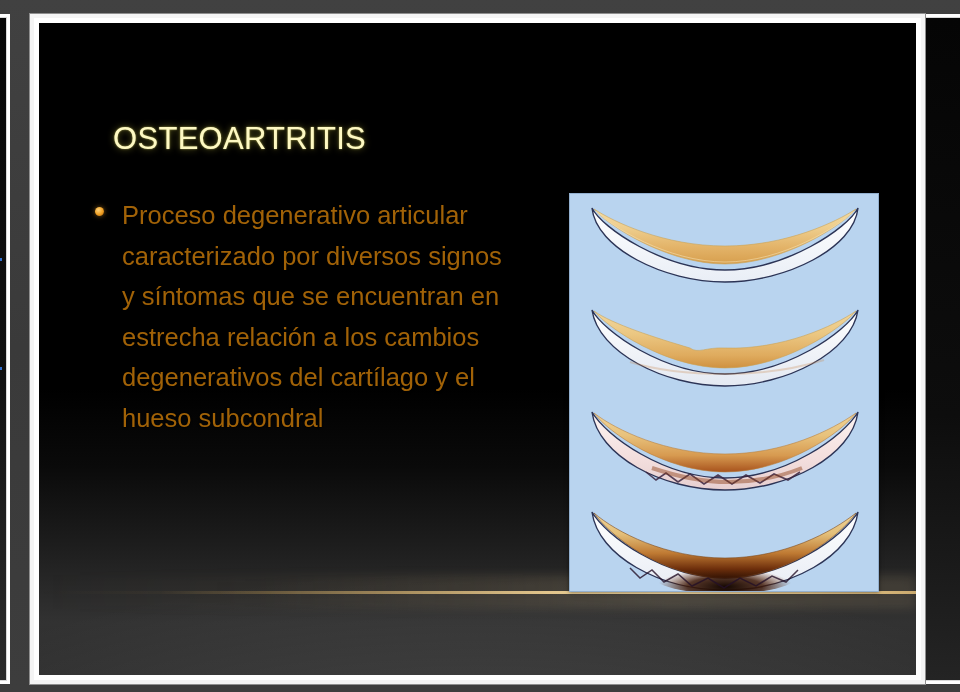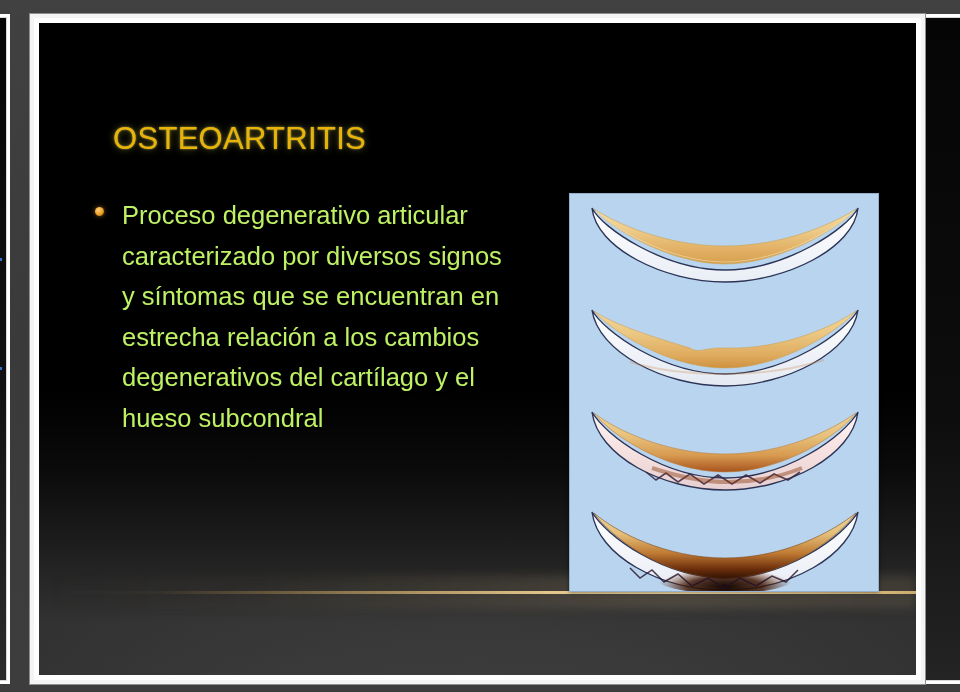--- a/index.html
+++ b/index.html
@@ -98,41 +98,41 @@
       rgba(236,206,152,0.16) 72%,
       rgba(230,198,142,0.12) 100%);
     filter:blur(5px);
   }
 
   
   #slide-title {
     position:absolute; left:74px; top:98px;
     font-size:31px;
     letter-spacing:0.3px;
-    color:#eab308;
+    color:#fef9c3;
     text-shadow:0 0 7px rgba(236,226,70,0.45), 0 0 2px rgba(255,250,140,0.6);
     white-space:nowrap;
   }
 
   
   #body-block {
     position:absolute; left:56px; top:172px;
     width:420px;
     display:flex;
     align-items:flex-start;
   }
   #bullet-dot {
     width:9px; height:9px; margin:12px 18px 0 0;
     flex:0 0 auto;
     border-radius:50%;
     background:radial-gradient(circle at 38% 34%, #ffd279 0%, #f0a024 52%, #a85f0a 100%);
     box-shadow:0 0 5px rgba(240,160,40,0.55);
   }
   #bullet-text {
-    color:#bef264;
+    color:#a16207;
     font-size:25.5px;
     line-height:40.5px;
     text-shadow:0 1px 2px rgba(0,0,0,0.85);
   }
 
   
   #figure-panel {
     position:absolute; left:530px; top:170px;
     width:310px; height:399px;
     background:#b9d4ef;

